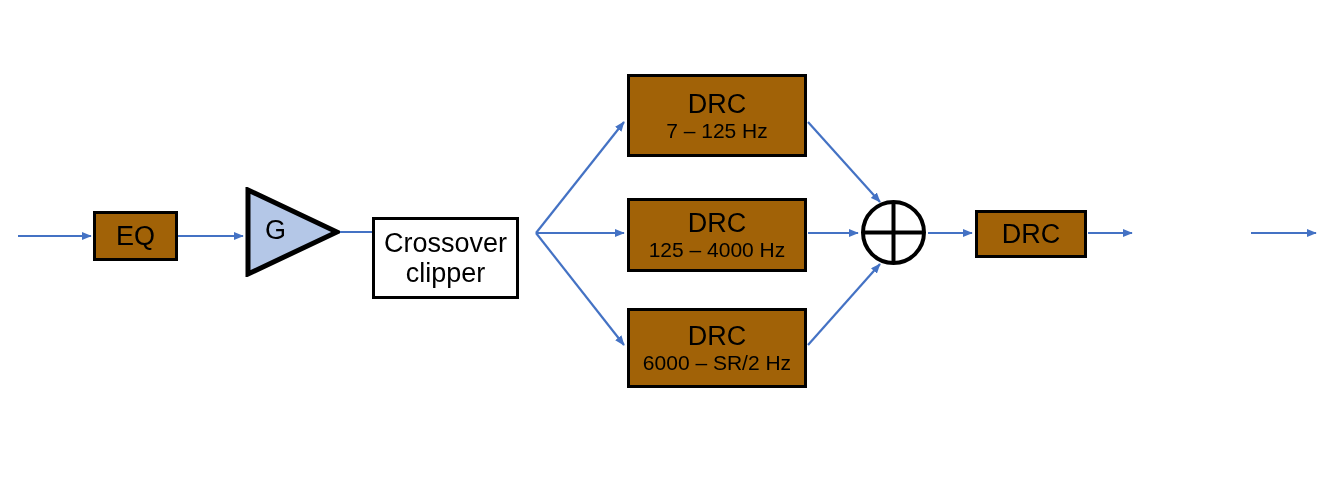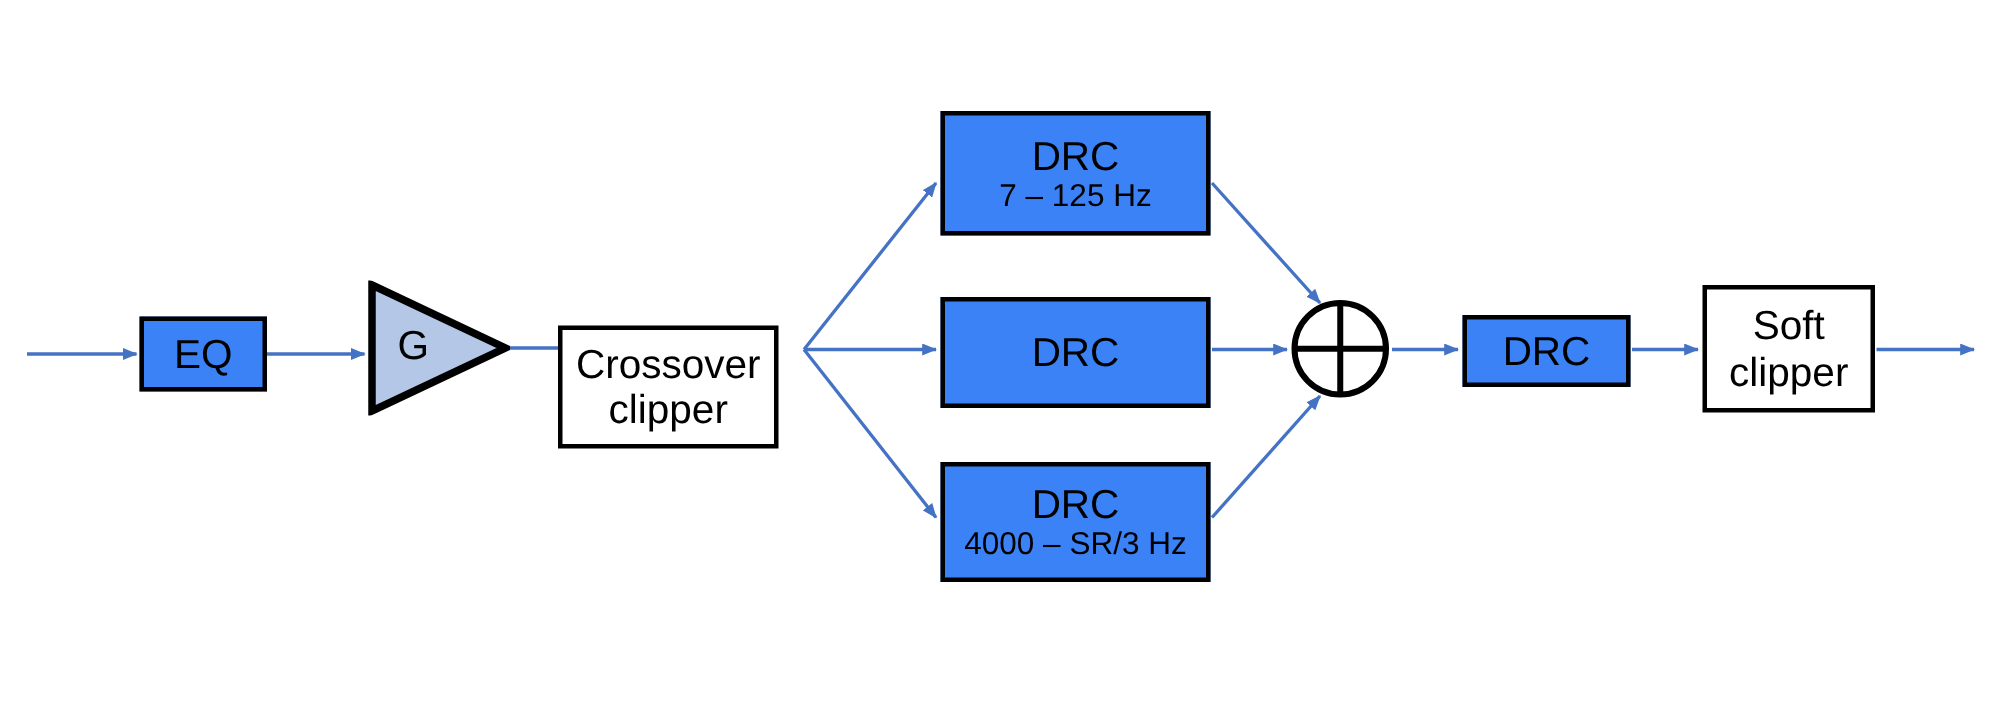--- a/index.html
+++ b/index.html
@@ -30,21 +30,21 @@
     display: flex;
     flex-direction: column;
     align-items: center;
     justify-content: center;
     border: 3px solid #000000;
     line-height: 1.12;
     text-align: center;
     color: #000000;
     z-index: 3;
   }
-  .node.filled { background: #3b82f6; }
+  .node.filled { background: #a16207; }
   .node.plain  { background: #ffffff; }
   .node .t1 { font-size: 27px; }
   .node .t2 { font-size: 21px; }
   .node .t1.solo { font-size: 27px; }
 
   #eq        { left: 93px;  top: 211px; width: 85px;  height: 50px; }
   #crossover { left: 372px; top: 191px; width: 147px; height: 82px; margin-top: 26px; }
   #drc-low   { left: 627px; top: 74px;  width: 180px; height: 83px; }
   #drc-mid   { left: 627px; top: 198px; width: 180px; height: 74px; }
   #drc-high  { left: 627px; top: 308px; width: 180px; height: 80px; }
@@ -113,37 +113,34 @@
     <span class="t1">clipper</span>
   </div>
 
   <div class="node filled" id="drc-low">
     <span class="t1">DRC</span>
     <span class="t2">7 – 125 Hz</span>
   </div>
 
   <div class="node filled" id="drc-mid">
     <span class="t1">DRC</span>
+    <span class="t2">125 – 4000 Hz</span>
   </div>
 
   <div class="node filled" id="drc-high">
     <span class="t1">DRC</span>
-    <span class="t2">4000 – SR/3 Hz</span>
+    <span class="t2">6000 – SR/2 Hz</span>
   </div>
 
   <div id="summing">
     <svg width="67" height="67" viewBox="0 0 67 67" xmlns="http://www.w3.org/2000/svg">
       <circle cx="33.5" cy="33.5" r="30.5" fill="#ffffff" stroke="#000000" stroke-width="4"></circle>
       <line x1="3.5" y1="33.5" x2="63.5" y2="33.5" stroke="#000000" stroke-width="4"></line>
       <line x1="33.5" y1="3.5" x2="33.5" y2="63.5" stroke="#000000" stroke-width="4"></line>
     </svg>
   </div>
 
   <div class="node filled" id="drc-post">
     <span class="t1 solo">DRC</span>
   </div>
 
-  <div class="node plain" id="softclip">
-    <span class="t1">Soft</span>
-    <span class="t1">clipper</span>
-  </div>
 
 </div>
 
 </body></html>

